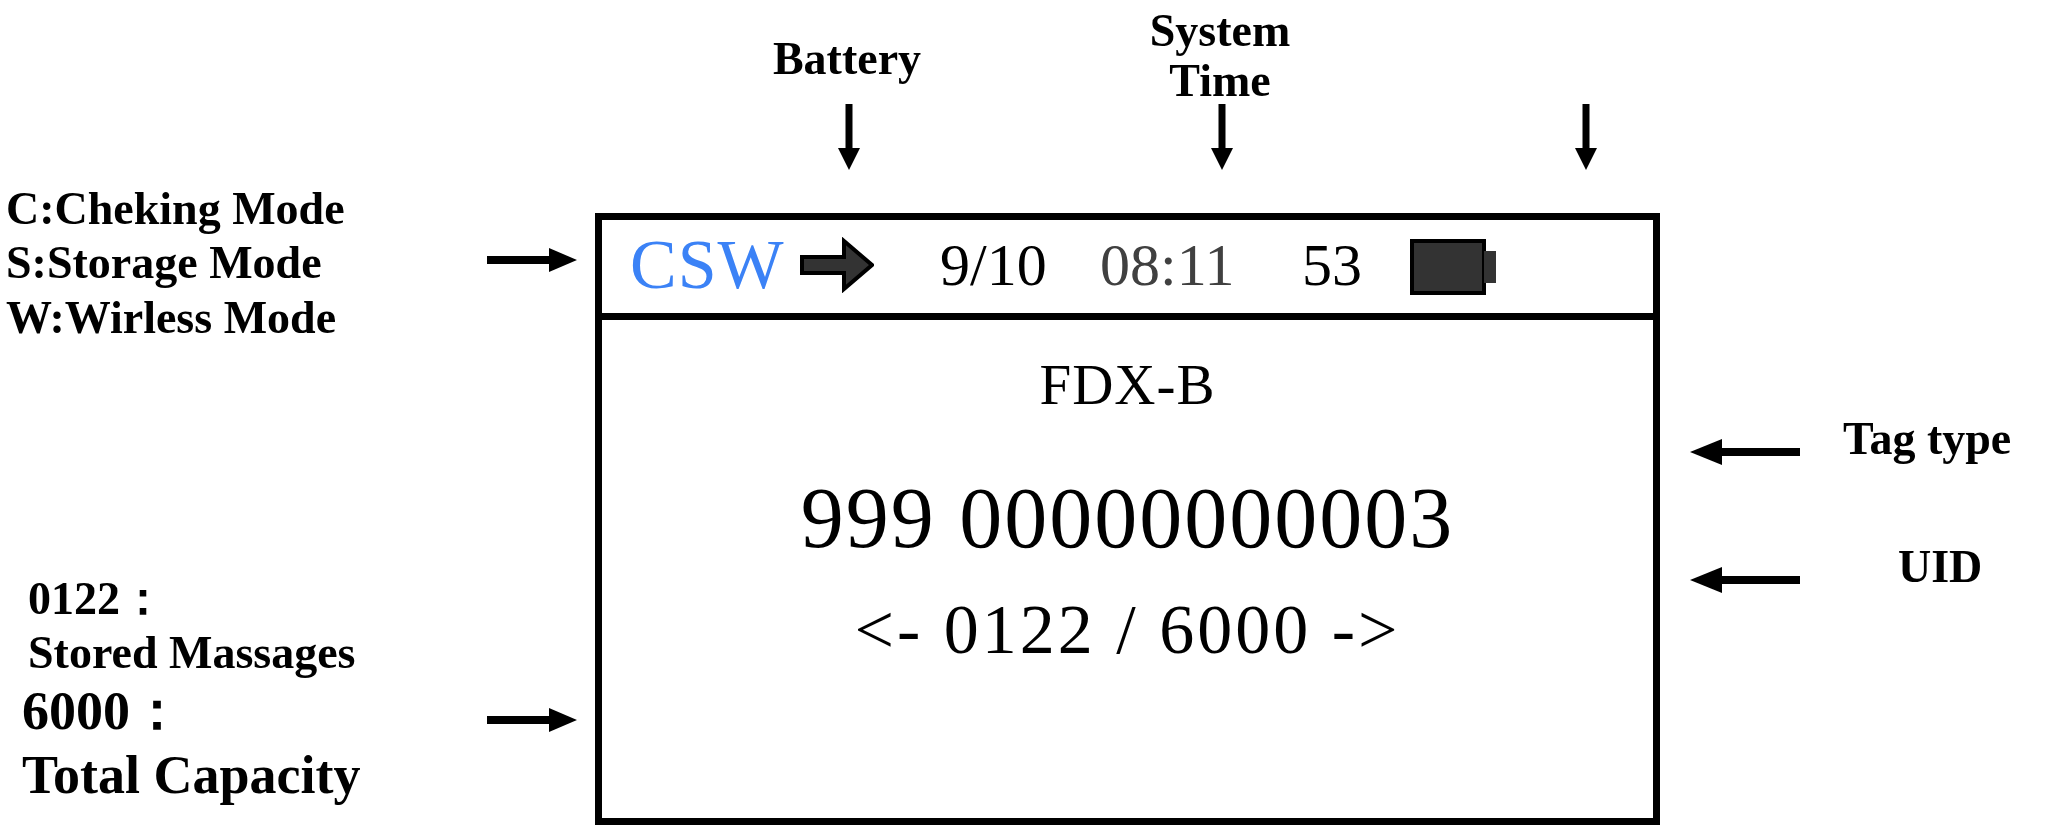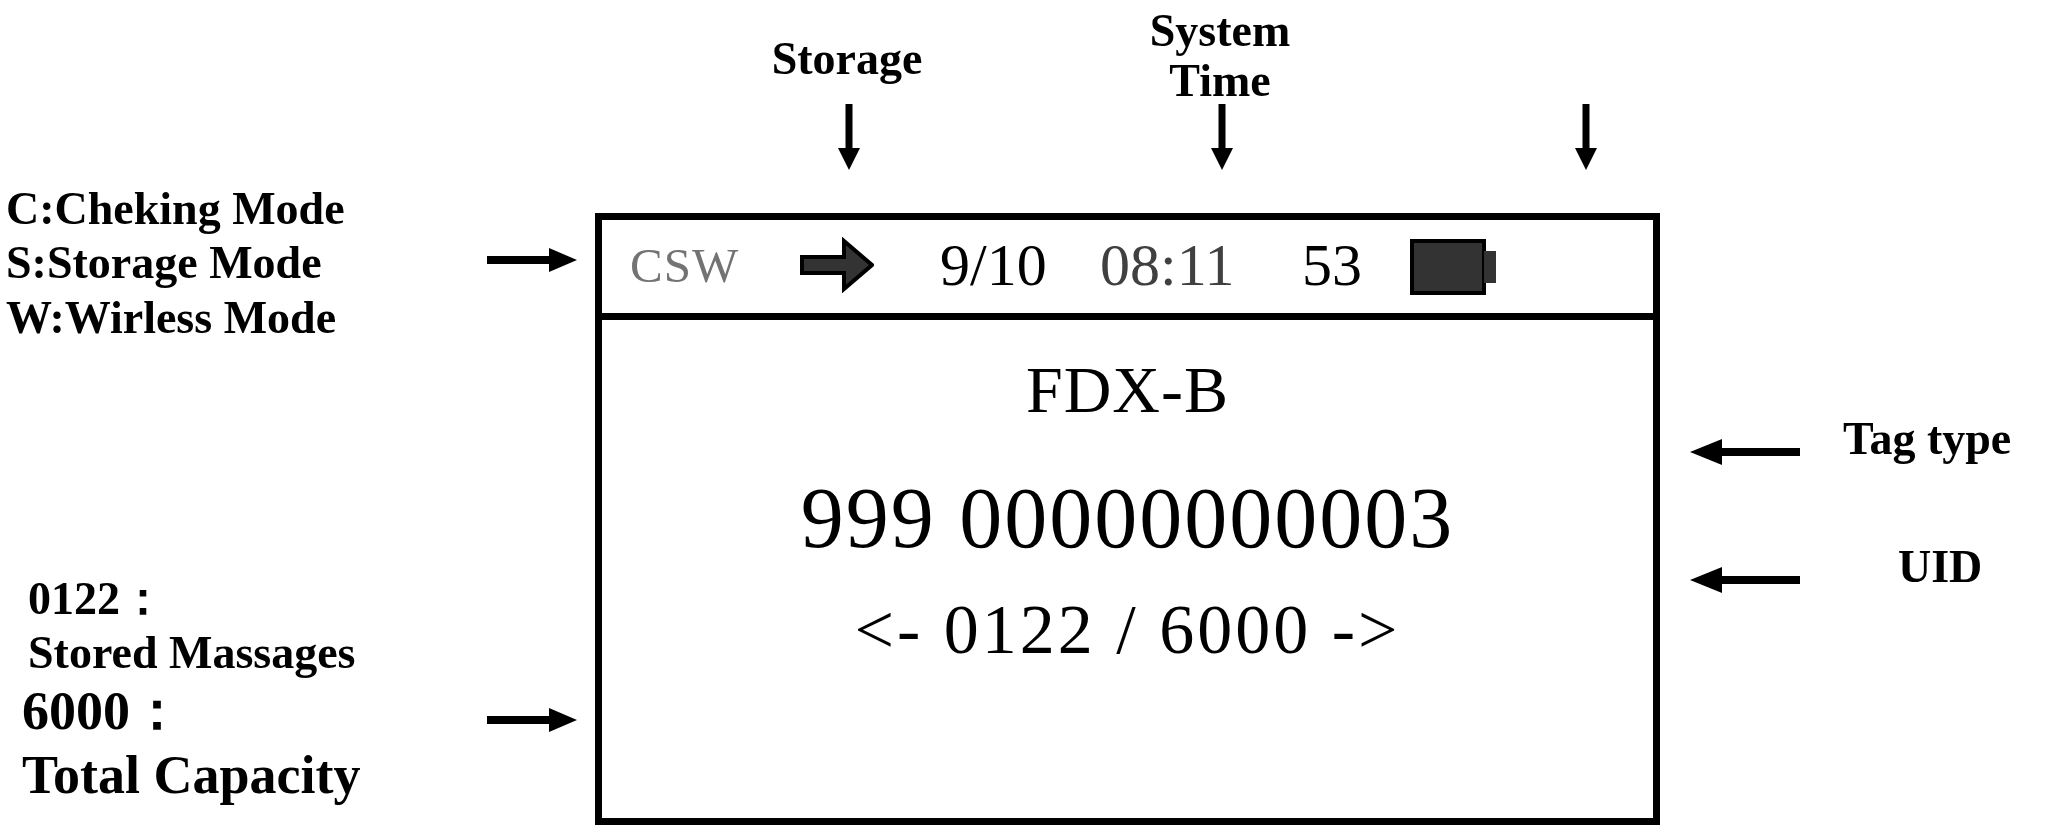--- a/index.html
+++ b/index.html
@@ -52,25 +52,25 @@
     box-sizing: border-box;
     display: flex;
     align-items: center;
     font-family: "Liberation Serif", "DejaVu Serif", serif;
   }
   #mode-flags {
     position: absolute;
     left: 28px;
     top: 50%;
     transform: translateY(-52%);
-    font-size: 49px;
+    font-size: 70px;
     letter-spacing: 1px;
     font-stretch: condensed;
     transform-origin: left center;
-    color: #737373;
+    color: #3b82f6;
   }
   #wireless-arrow-icon {
     position: absolute;
     left: 198px;
     top: 50%;
     transform: translateY(-50%);
   }
   #status-date {
     position: absolute;
     left: 338px;
@@ -130,41 +130,41 @@
   .lcd-line {
     position: absolute;
     width: 100%;
     text-align: center;
     color: #000000;
     font-family: "Liberation Serif", "DejaVu Serif", serif;
     white-space: nowrap;
   }
   #lcd-tagtype {
     top: 32px;
-    font-size: 66px;
+    font-size: 57px;
     letter-spacing: 1px;
     font-family: Liberation Serif, serif;
   }
   #lcd-uid {
     top: 148px;
     font-size: 86px;
     letter-spacing: 2px;
   }
   #lcd-nav {
     top: 270px;
     font-size: 70px;
     letter-spacing: 3px;
   }
 </style>
 </head>
 <body>
 
 <div id="stage">
 
-  <div class="anno center" style="left:752px; top:34px; width:190px; font-size:46px;">Storage</div>
+  <div class="anno center" style="left:752px; top:34px; width:190px; font-size:46px;">Battery</div>
 
   <div class="arrow" style="left:836px; top:104px;">
     <svg width="26" height="66" viewBox="0 0 26 66">
       <line x1="13" y1="0" x2="13" y2="50" stroke="#000" stroke-width="7"></line>
       <polygon points="13,66 2,44 24,44" fill="#000"></polygon>
     </svg>
   </div>
 
   <div class="anno center" style="left:1105px; top:6px; width:230px; font-size:46px;">
     <div>System</div>

